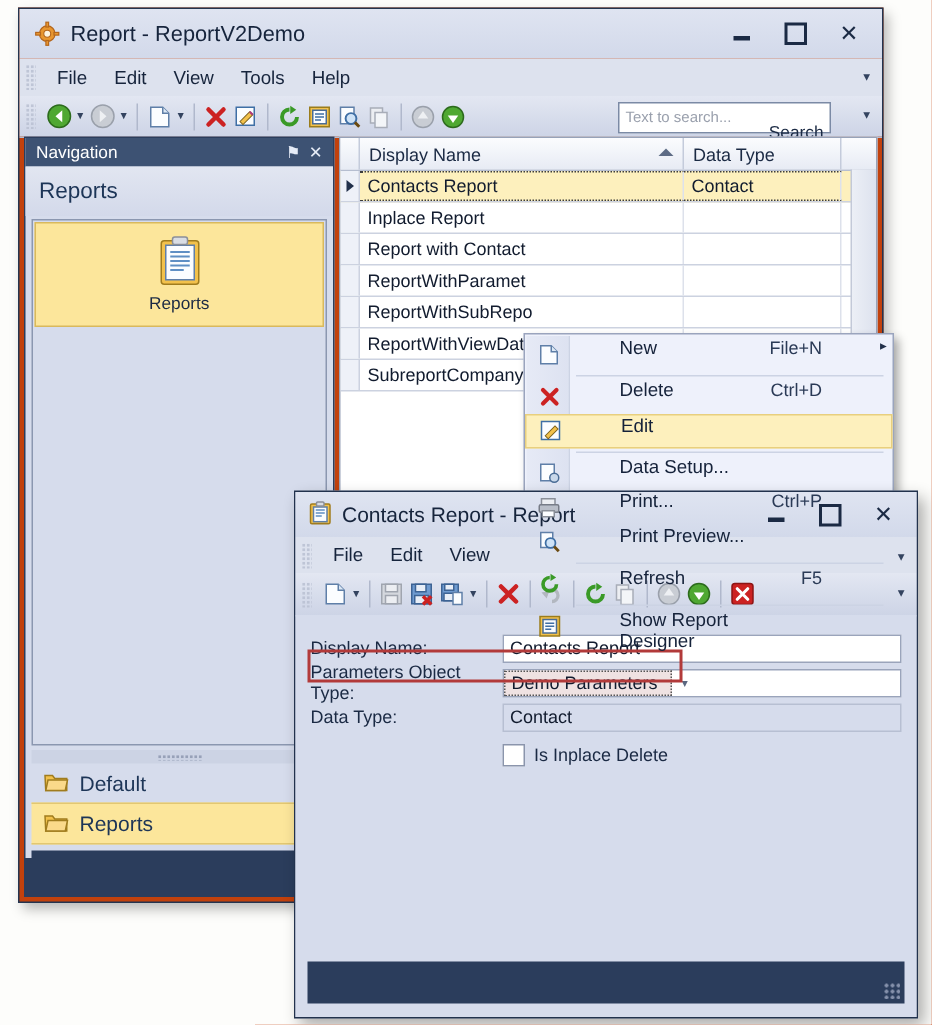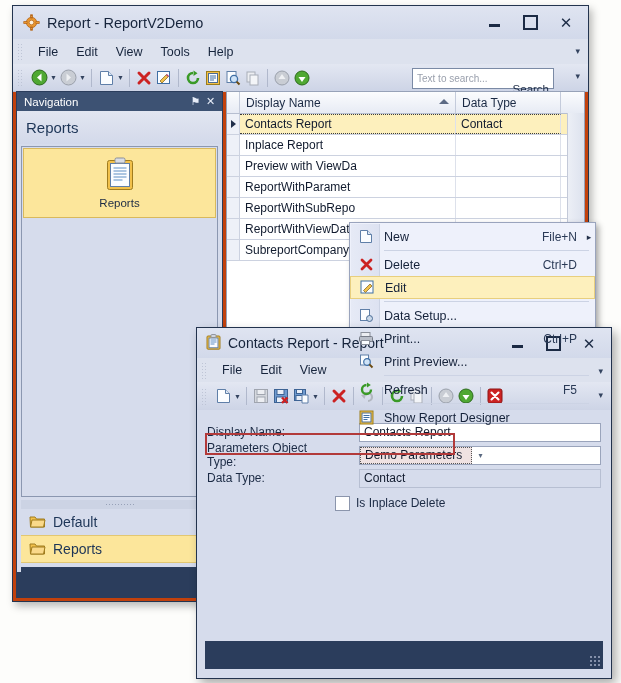--- a/index.html
+++ b/index.html
@@ -91,40 +91,40 @@
   .col-b{width:105px;}
   .grid-vscroll{position:absolute;right:0;top:21px;bottom:0;width:16px;
     background:linear-gradient(90deg,#eceff6,#dde2ee);border-left:1px solid #c3c9d8;}
 
   
   #ctxmenu{position:absolute;left:333px;top:131px;width:245px;
     background:#eef1fb;border:1px solid #9aa4bd;box-shadow:3px 3px 6px rgba(0,0,0,.3);
     padding:2px 0;}
   #ctxmenu .strip{position:absolute;left:1px;top:1px;bottom:1px;width:28px;
     background:linear-gradient(90deg,#e6eaf6,#dde2f1);border-right:1px solid #ccd3e4;}
-  .mi{position:relative;display:flex;align-items:center;height:23px;padding-left:4px;z-index:2;}
+  .mi{position:relative;display:flex;height:23px;padding-left:4px;z-index:2;gap:29px;}
   .mi.hl{background:#fdf0bd;border:1px solid #e8cf7e;box-sizing:border-box;}
   .mi .micon{width:24px;display:flex;align-items:center;justify-content:center;flex:0 0 auto;}
   .mi .mlbl{flex:1 1 auto;padding-left:6px;font-size:12.5px;color:#15223a;}
   .mi .mkey{font-size:12px;color:#2a3a56;padding-right:6px;}
   .mi .marrow{width:12px;text-align:center;font-size:9px;color:#22304a;}
   .msep{height:1px;background:#ccd3e4;margin:2px 6px 2px 34px;position:relative;z-index:2;}
   .main-status{position:absolute;left:3px;right:3px;bottom:3px;height:26px;background:#2b3d5c;}
 
   
   #dialog{position:absolute;left:196px;top:327px;width:414px;height:350px;
     background:#d6dcec;border:1px solid #22324d;box-shadow:4px 5px 10px rgba(0,0,0,.32);}
   .dlg-title{height:30px;display:flex;align-items:center;padding:0 4px 0 9px;
     background:linear-gradient(#dfe4f1,#d2d9ea);}
   .dlg-title .t{flex:1 1 auto;font-size:14px;color:#16243c;margin-left:7px;white-space:nowrap;}
   .dlg-menubar{height:24px;display:flex;align-items:center;padding-left:4px;background:#dde2ee;position:relative;}
   .dlg-toolbar{height:28px;display:flex;align-items:center;padding-left:4px;
     background:linear-gradient(#e3e7f2,#cdd4e6);border-bottom:1px solid #b4bcd0;position:relative;}
   .dlg-body{position:absolute;left:0;right:0;top:82px;bottom:0;background:#d6dcec;}
-  .frow{display:flex;align-items:center;height:20px;margin:0 10px 3px 10px;gap:24px;}
+  .frow{display:flex;align-items:center;height:20px;margin:0 10px 3px 10px;}
   .flabel{width:128px;font-size:12px;color:#1b2a44;}
   .fctl{flex:1 1 auto;height:19px;background:#fff;border:1px solid #9aa4bb;
     display:flex;align-items:center;padding:0 4px;font-size:12px;color:#111b2e;box-sizing:border-box;}
   .fctl.readonly{background:#d6dcec;border:1px solid #b7bfd2;}
   .fctl.combo{padding:0;}
   .fctl.combo .val{flex:1 1 auto;padding:0 4px;height:17px;display:flex;align-items:center;}
   .fctl.combo .val.active{background:#efe2e2;border:1px dotted #555;box-sizing:border-box;max-width:112px;}
   .fctl.combo .cbtn{width:17px;height:17px;display:flex;align-items:center;justify-content:center;
     font-size:8px;color:#5a6880;}
   #highlight-box{position:absolute;left:8px;top:23px;width:250px;height:22px;
@@ -340,21 +340,21 @@
         <span class="gcell col-a">Contacts Report</span>
         <span class="gcell col-b">Contact</span>
       </div>
       <div class="grow">
         <span class="ind"></span>
         <span class="gcell col-a">Inplace Report</span>
         <span class="gcell col-b"></span>
       </div>
       <div class="grow">
         <span class="ind"></span>
-        <span class="gcell col-a">Preview with ViewDa</span>
+        <span class="gcell col-a">Report with Contact</span>
         <span class="gcell col-b"></span>
       </div>
       <div class="grow">
         <span class="ind"></span>
         <span class="gcell col-a">ReportWithParamet</span>
         <span class="gcell col-b"></span>
       </div>
       <div class="grow">
         <span class="ind"></span>
         <span class="gcell col-a">ReportWithSubRepo</span>

